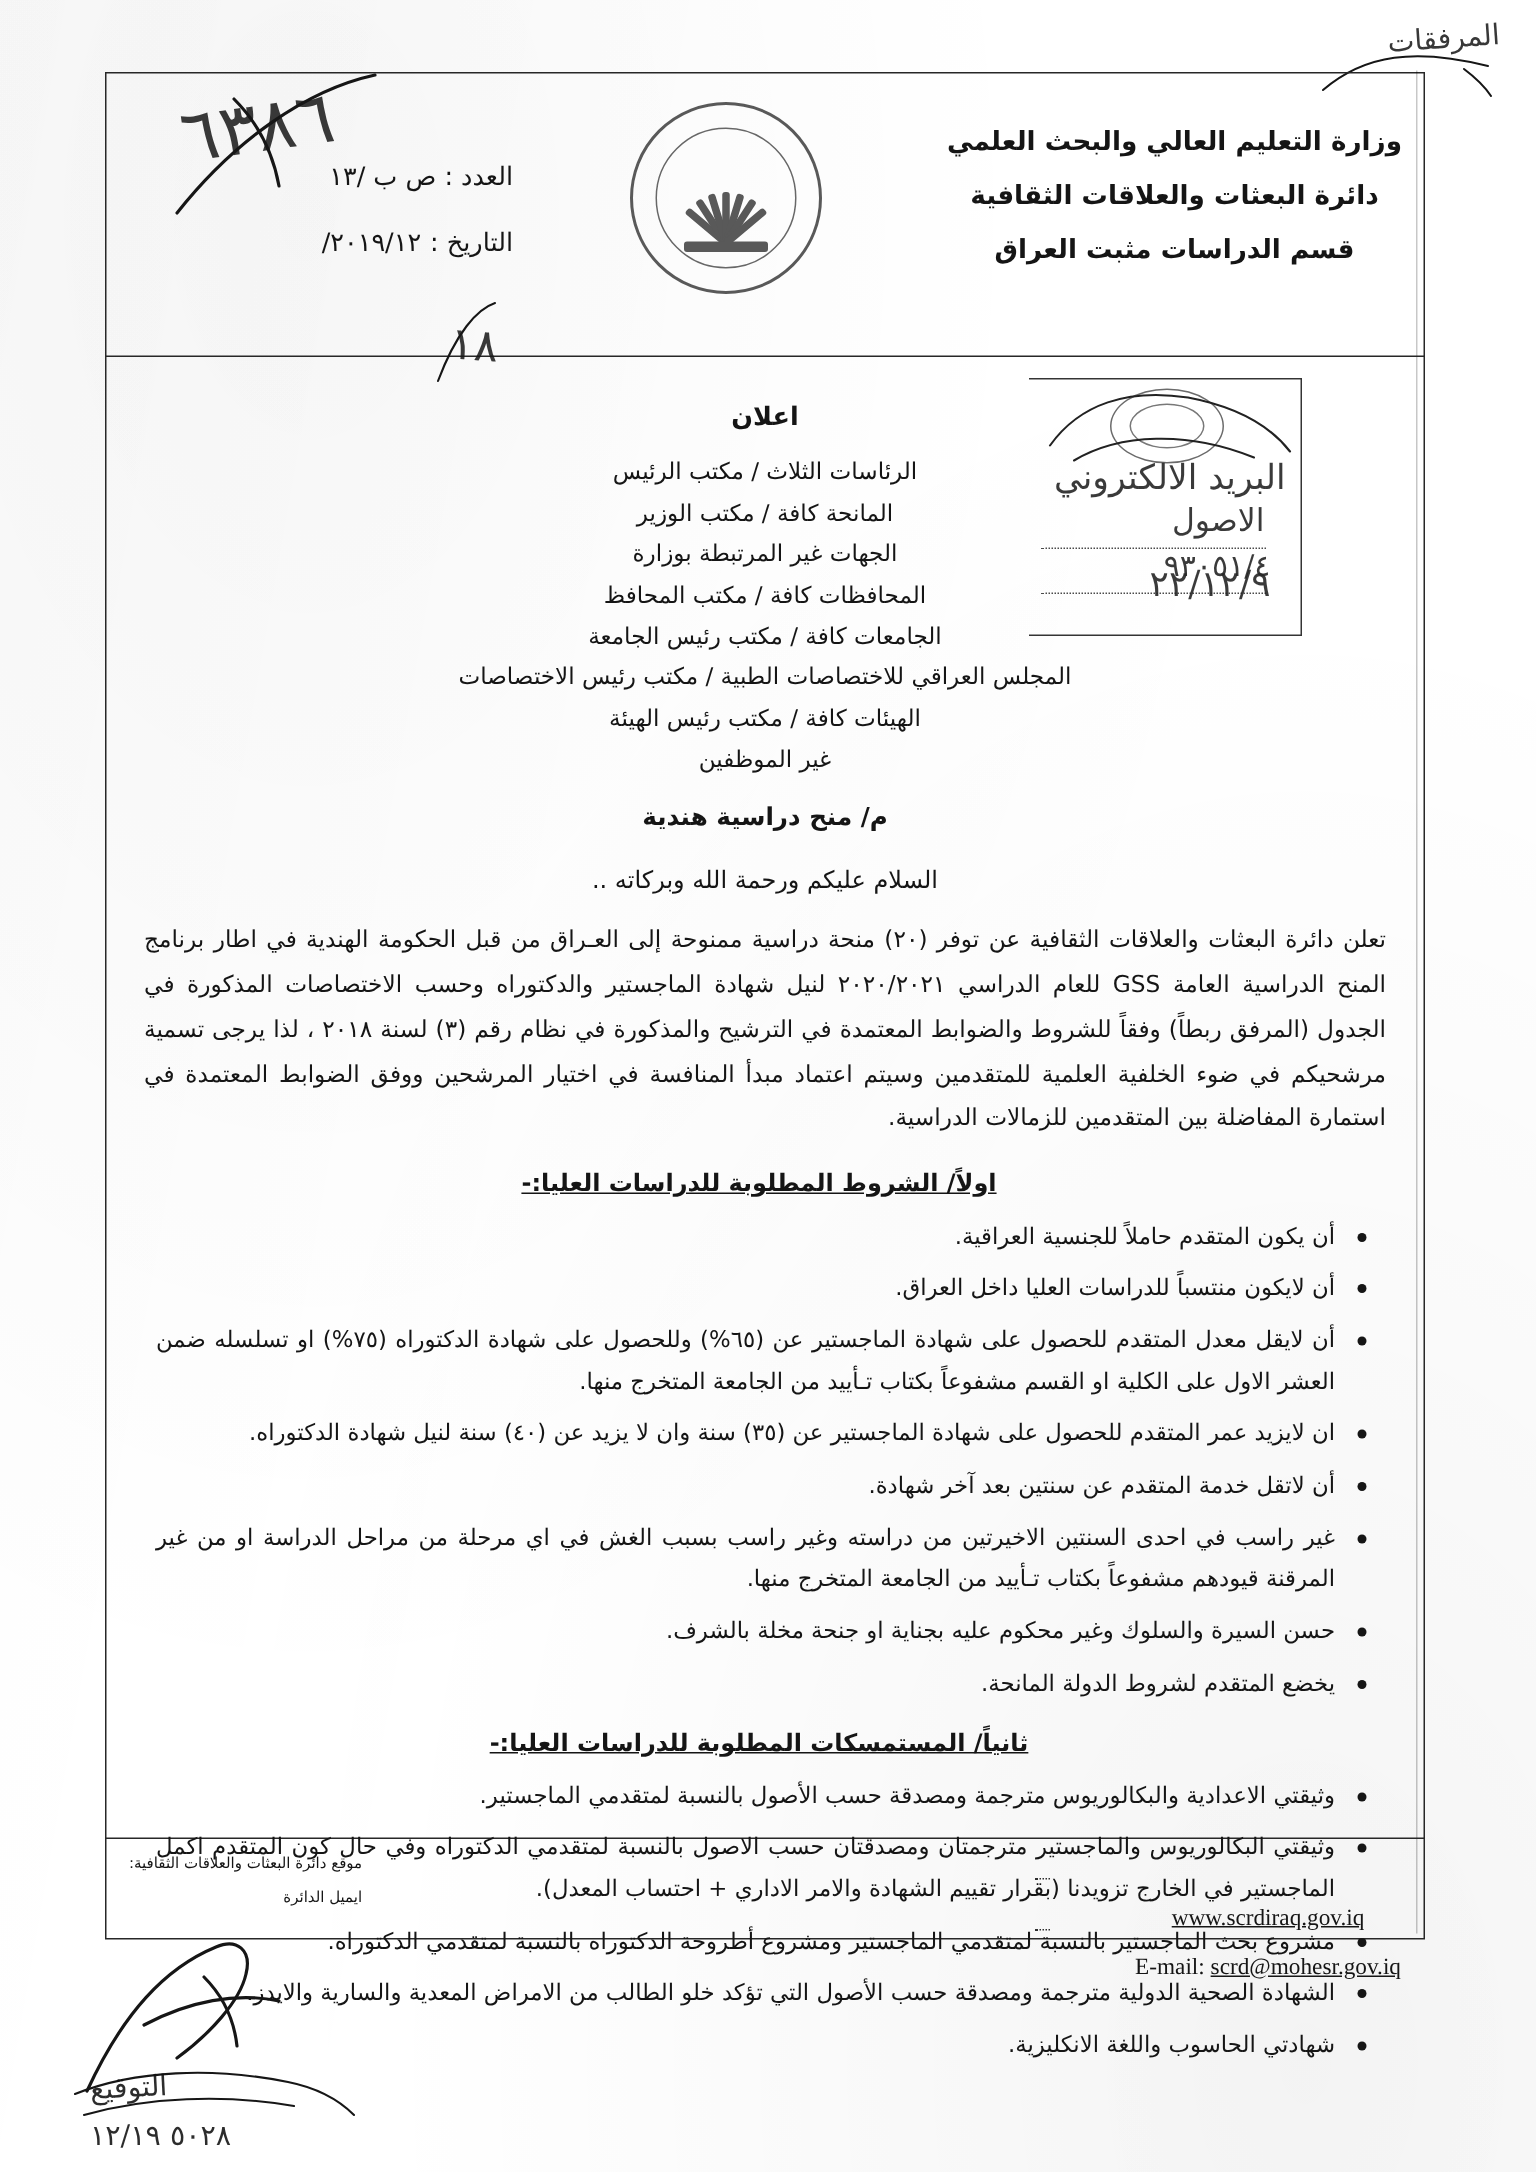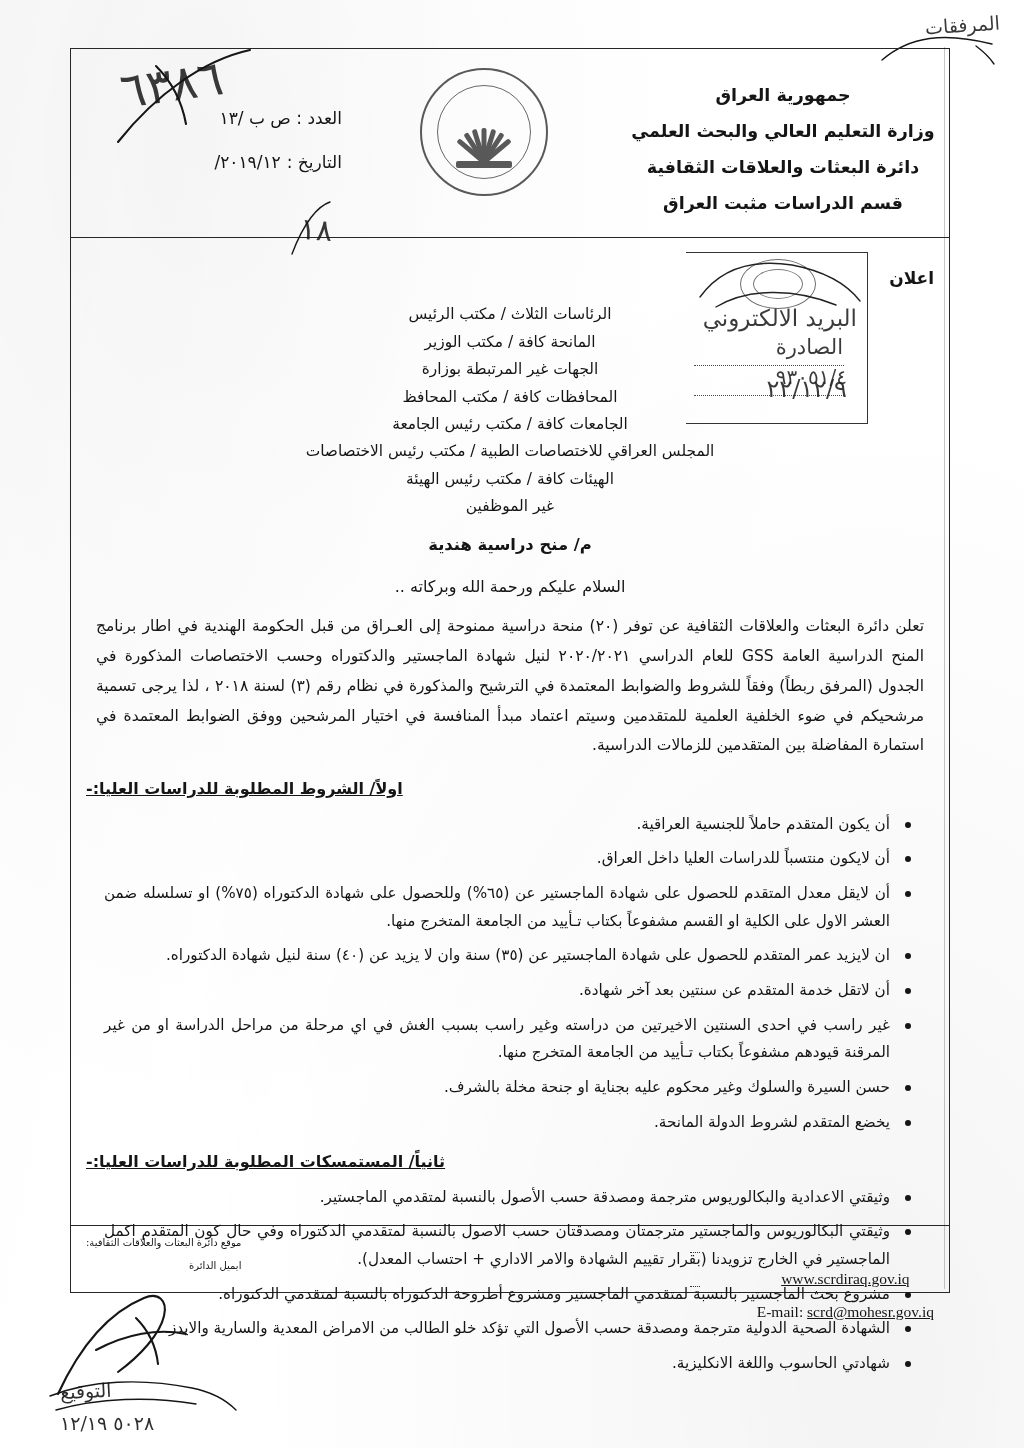--- a/index.html
+++ b/index.html
@@ -125,21 +125,21 @@
   
   .body-wrap {
     position: absolute;
     left: 86px;
     top: 250px;
     width: 848px;
     font-size: 15.6px;
     line-height: 1.72;
   }
   .announce-title {
-    text-align: right;
+    text-align: center;
     font-size: 17px;
     font-weight: 700;
     margin: 14px 0 8px 0;
   }
   .addressees {
     margin: 0 auto;
     width: 420px;
     text-align: center;
     line-height: 1.78;
     font-size: 15.4px;
@@ -161,21 +161,21 @@
     text-justify: inter-word;
     font-size: 15.5px;
     line-height: 1.92;
     margin: 0 10px 14px 10px;
   }
   .sec-title {
     font-weight: 700;
     font-size: 16px;
     text-decoration: underline;
     margin: 12px 8px 8px 0;
-    text-align: left;
+    text-align: center;
   }
   ul.bullets {
     margin: 0 18px 10px 18px;
     padding: 0 22px 0 0;
     list-style: none;
   }
   ul.bullets > li {
     position: relative;
     margin-bottom: 7px;
     text-align: justify;
@@ -295,21 +295,20 @@
   <svg class="ink thin" style="left:880px; top:30px; width:120px; height:40px;">
     <path d="M2,30 C30,6 64,2 112,14"></path>
     <path d="M96,16 C104,22 110,28 114,34"></path>
   </svg>
 
   <div class="frame"></div>
   <div class="hline hdr-line-1"></div>
   <div class="hline footer-line"></div>
 
   <div class="hdr-right">
-    <div>جمهورية العراق</div>
     <div>وزارة التعليم العالي والبحث العلمي</div>
     <div>دائرة البعثات والعلاقات الثقافية</div>
     <div>قسم الدراسات مثبت العراق</div>
   </div>
 
   <div class="emblem-wrap">
     <div class="emblem">
       <div class="emblem-inner">
         <div class="emblem-rays">
           <span style="transform:translateX(-50%) rotate(-50deg)"></span>
@@ -341,21 +340,21 @@
     <path d="M44,20 C60,36 70,56 74,78"></path>
   </svg>
   <div class="hw-big" style="left:300px; top:212px; font-size:30px; transform:rotate(4deg);">١٨</div>
   <svg class="ink thin" style="left:286px; top:200px; width:70px; height:60px;">
     <path d="M6,54 C18,22 32,6 44,2"></path>
   </svg>
 
   <div class="stamp">
     <div class="stamp-seal"></div>
     <div class="stamp-hw" style="right:10px; top:52px; font-size:23px;">البريد الالكتروني</div>
-    <div class="stamp-hw" style="right:24px; top:82px; font-size:21px;">الصادرة</div>
+    <div class="stamp-hw" style="right:24px; top:82px; font-size:21px;">الاصول</div>
     <div class="stamp-dotline" style="left:8px; top:112px; width:150px;"></div>
     <div class="stamp-hw" style="right:20px; top:112px; font-size:20px;">٩٣٠٥١/٤</div>
     <div class="stamp-dotline" style="left:8px; top:142px; width:150px;"></div>
     <div class="stamp-hw" style="right:20px; top:122px; font-size:24px;">٢٢/١٢/٩</div>
     <svg class="ink thin" style="left:10px; top:4px; width:170px; height:58px;">
       <path d="M4,40 C24,12 56,2 96,8 C128,14 150,26 164,44"></path>
       <path d="M20,50 C50,32 96,30 140,48"></path>
     </svg>
   </div>
 

